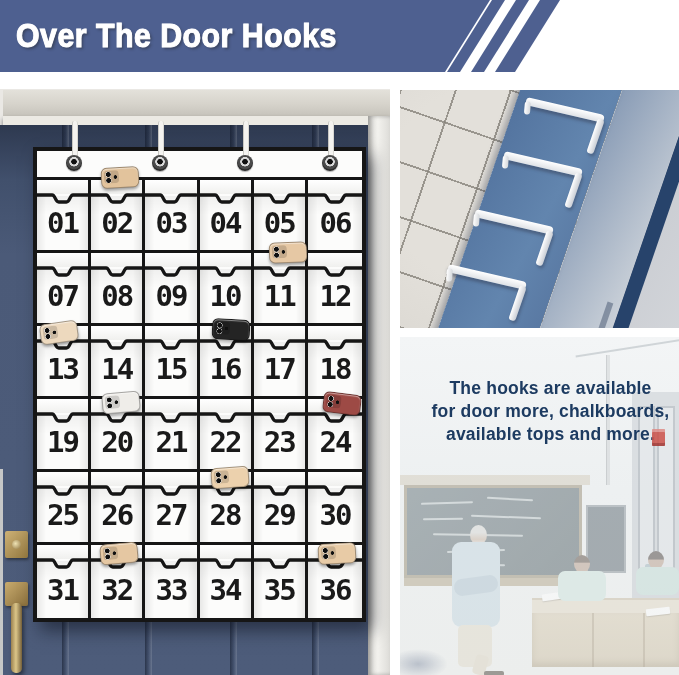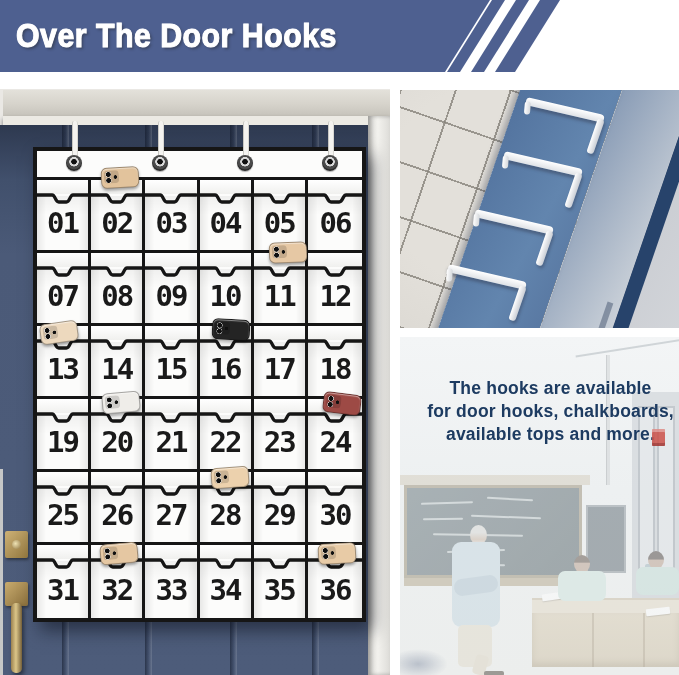--- a/index.html
+++ b/index.html
@@ -537,18 +537,18 @@
       <div class="c-card" style="left:246px;top:271px;width:24px;transform:rotate(-6deg)"></div>
       <div class="c-bottle"></div>
       <div class="p1-head"></div>
       <div class="p1-body"></div>
       <div class="p2-head"></div>
       <div class="p2-body"></div>
       <div class="c-shadow"></div>
     </div>
     <div class="caption" style="color: rgb(29, 59, 97); margin-left: 22px;">
       <div>The hooks are available</div>
-      <div>for door hooks, chalkboards,</div>
+      <div>for door more, chalkboards,</div>
       <div>available tops and more.</div>
     </div>
     <div class="alarm"></div>
   </section>
 </div>
 
 </body></html>

